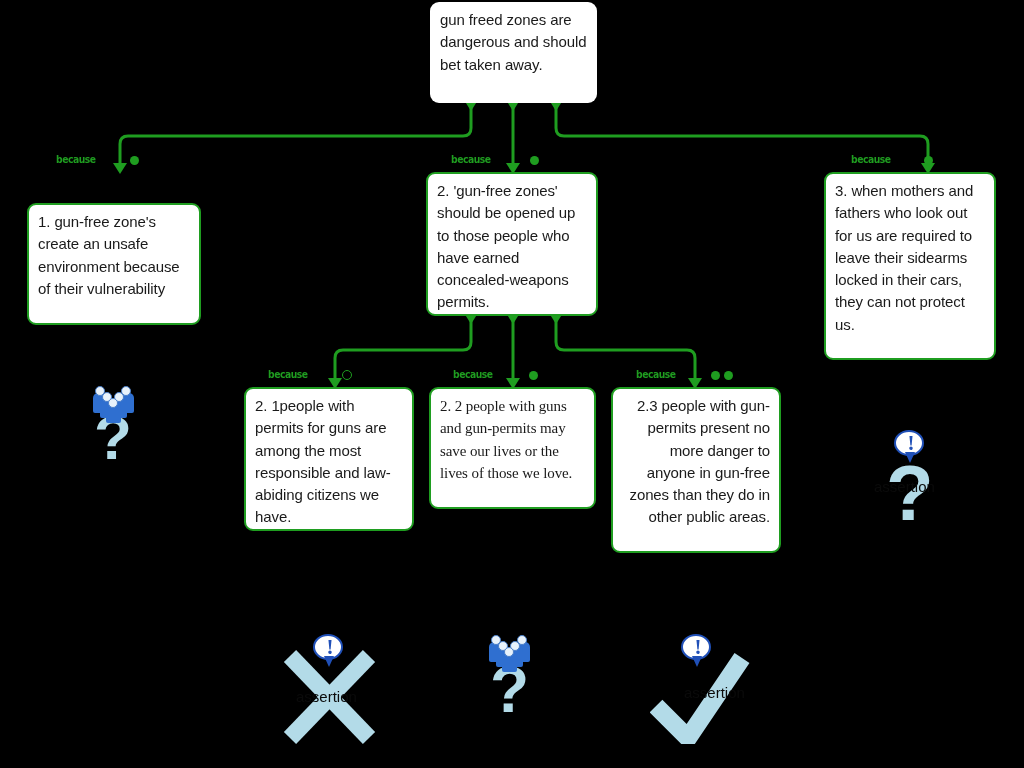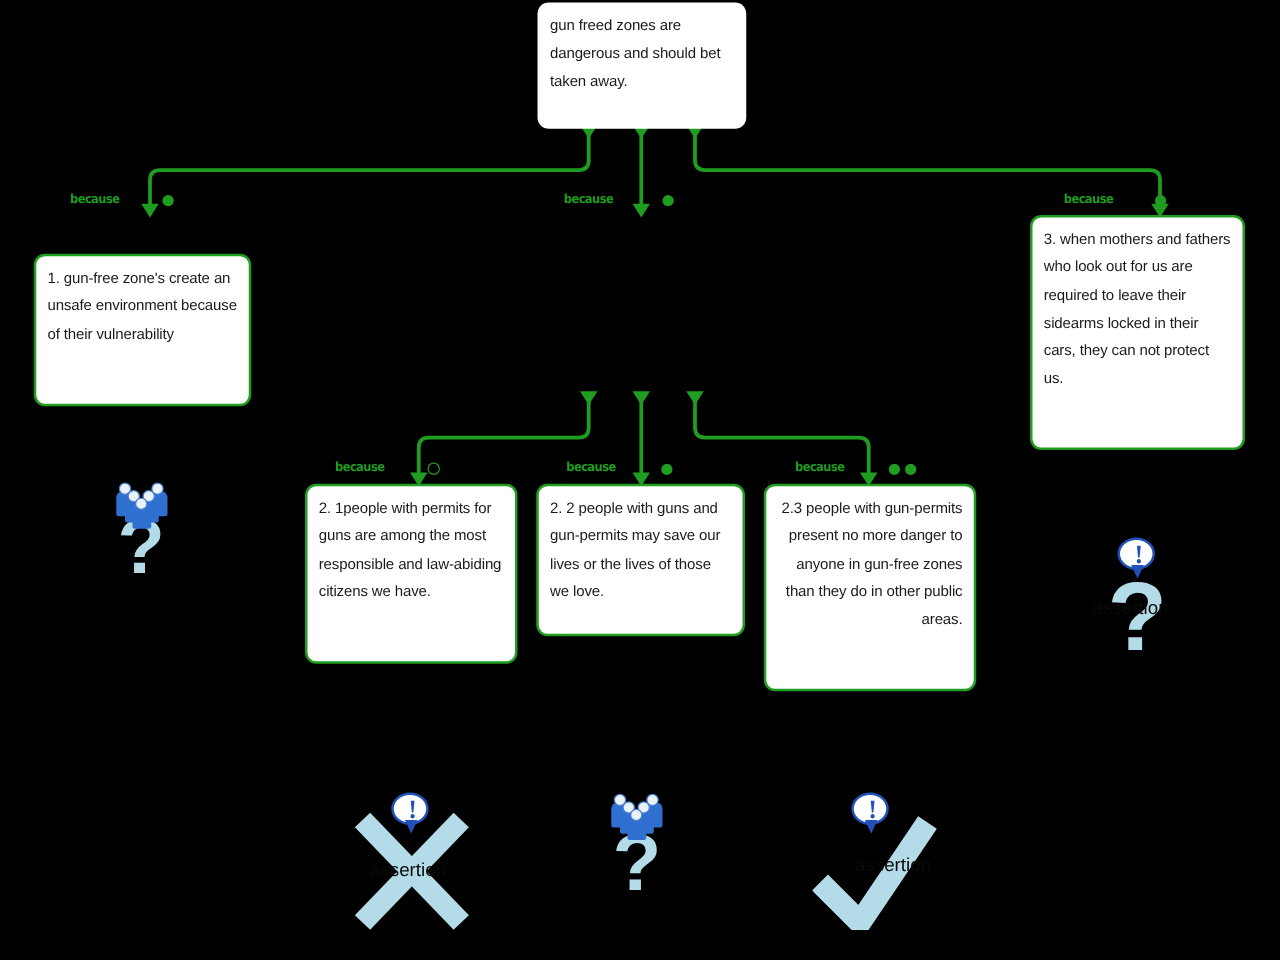--- a/index.html
+++ b/index.html
@@ -26,21 +26,21 @@
     pointer-events: none;
   }
 
   
   .node {
     position: absolute;
     background: #ffffff;
     border: 2px solid #1f9d20;
     border-radius: 9px;
     color: #1a1a1a;
-    font-size: 12px;
+    font-size: 15px;
     line-height: 22.3px;
     padding: 6px 9px 7px 9px;
     letter-spacing: -0.1px;
   }
   .node.root {
     border: none;
     border-radius: 9px;
     padding: 7px 10px 8px 10px;
   }
 
@@ -176,36 +176,39 @@
   </div>
 
   <div class="because" style="left:56px; top:154px;">because</div>
   <div class="dot" style="left:130px; top:156px;"></div>
   <div class="node" style="left:27px; top:172px; width:174px; height:122px;margin-top:31px;">
     <span>1. gun-free zone's create an unsafe environment because of their vulnerability</span>
   </div>
 
   <div class="because" style="left:451px; top:154px;">because</div>
   <div class="dot" style="left:530px; top:156px;"></div>
+  <div class="node" style="left:426px; top:172px; width:172px; height:144px;">
+    <span>2. 'gun-free zones' should be opened up to those people who have earned concealed-weapons permits.</span>
+  </div>
 
   <div class="because" style="left:851px; top:154px;">because</div>
   <div class="dot" style="left:924px; top:156px;"></div>
   <div class="node" style="left:824px; top:172px; width:172px; height:188px;">
     <span>3. when mothers and fathers who look out for us are required to leave their sidearms locked in their cars, they can not protect us.</span>
   </div>
 
   <div class="because" style="left:268px; top:369px;">because</div>
   <div class="dot hollow" style="left:342px; top:370px;"></div>
   <div class="node" style="left:244px; top:387px; width:170px; height:144px;">
     <span>2. 1people with permits for guns are among the most responsible and law-abiding citizens we have.</span>
   </div>
 
   <div class="because" style="left:453px; top:369px;">because</div>
   <div class="dot" style="left:529px; top:371px;"></div>
-  <div class="node" style="left:429px; top:387px; width:167px; height:122px;">
+  <div class="node" style="left:429px; top:387px; width:167px; height:122px;font-family:Liberation Serif, serif;">
     <span>2. 2 people with guns and gun-permits  may save our lives or the lives of those we love.</span>
   </div>
 
   <div class="because" style="left:636px; top:369px;">because</div>
   <div class="dot" style="left:711px; top:371px;"></div>
   <div class="dot" style="left:724px; top:371px;"></div>
   <div class="node" style="left:611px; top:387px; width:170px; height:166px;text-align:right;">
     <span>2.3 people with gun-permits present no more danger to anyone in gun-free zones than they do in other public areas.</span>
   </div>
 

